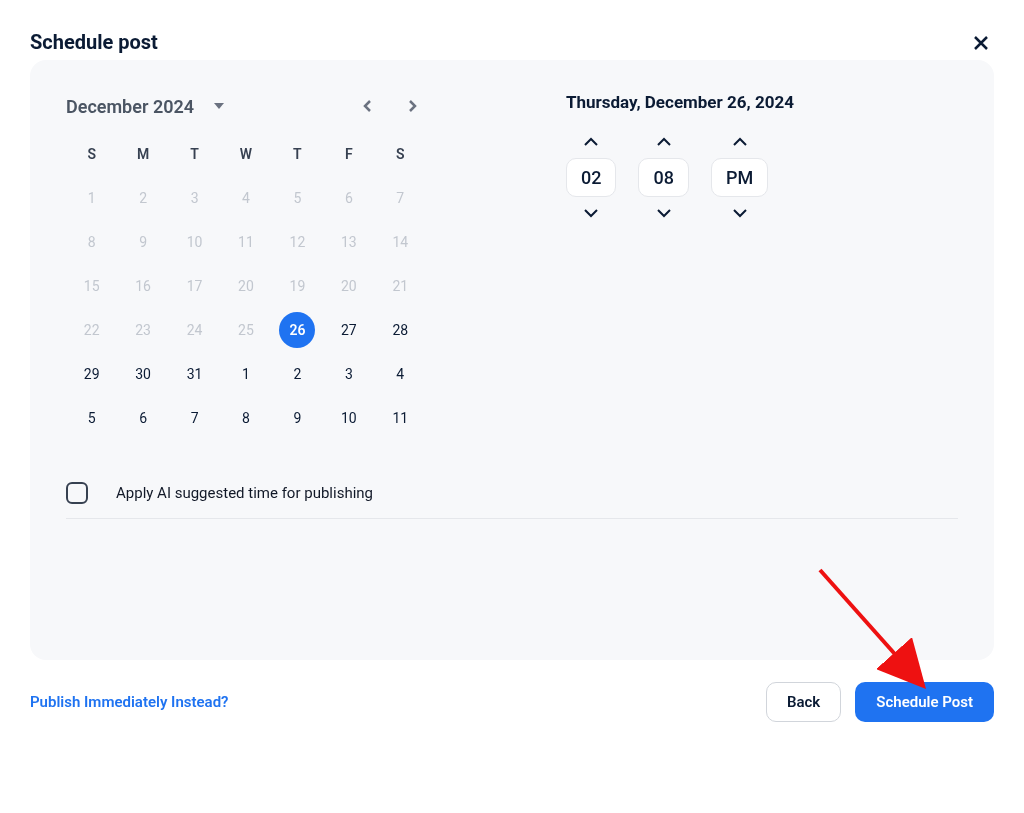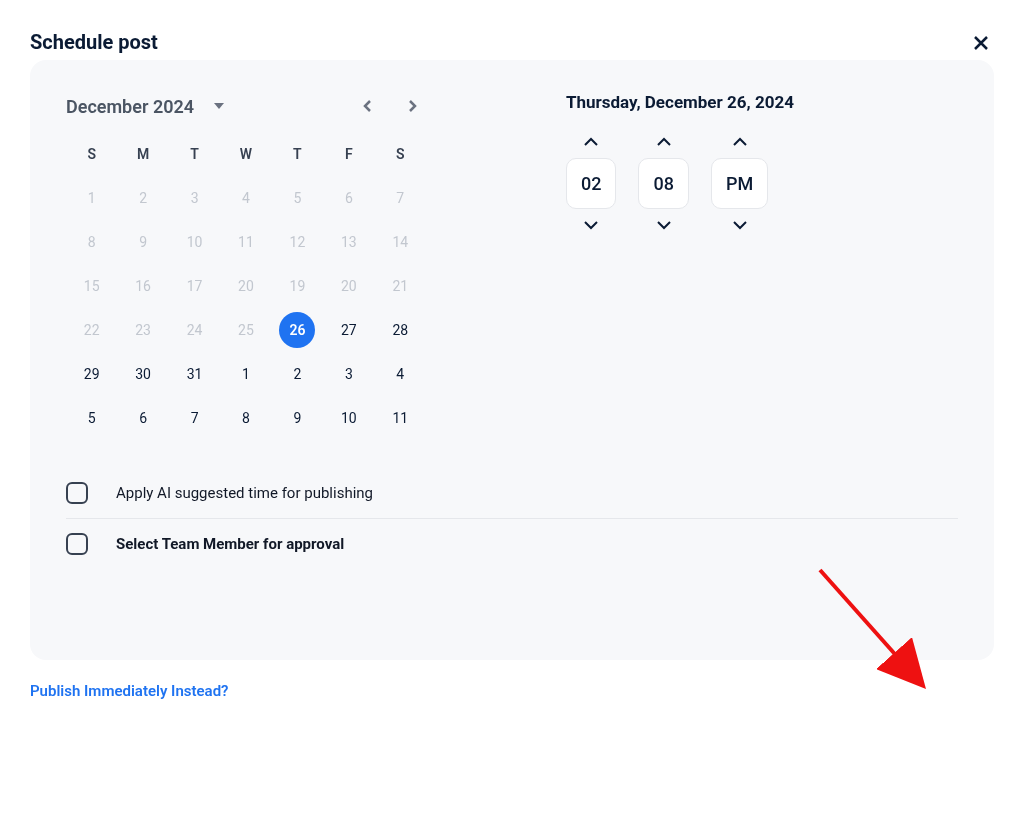--- a/index.html
+++ b/index.html
@@ -24,21 +24,21 @@
   .day.muted { color:#c2c7cf; }
   .day .bubble { width:36px; height:36px; display:flex; align-items:center; justify-content:center; border-radius:50%; }
   .day.selected .bubble { background:#1f73f1; color:#fff; font-weight:600; }
   .day.clickable { cursor:pointer; }
   .date-area { }
   .date-label { font-size: 17px; font-weight:700; color:#0b1b34; margin-bottom: 22px; }
   .time-row { display:flex; gap:22px; }
   .time-unit { display:flex; flex-direction:column; align-items:center; gap:8px; }
   .chev { width:24px; height:16px; display:flex; align-items:center; justify-content:center; cursor:pointer; }
   .chev svg { width:16px; height:10px; stroke:#0b1b34; stroke-width:2; fill:none; }
-  .time-box { background:#fff; border:1px solid #e5e7eb; border-radius:10px; padding: 14px 14px; font-size:18px; font-weight:500; color:#0b1b34; min-width:46px; text-align:center; }
+  .time-box { background:#fff; border:1px solid #e5e7eb; border-radius:10px; padding: 8px 14px; font-size:18px; font-weight:500; color:#0b1b34; min-width:46px; text-align:center; }
   .options { margin-top: 28px; }
   .opt-row { display:flex; align-items:center; gap:28px; padding: 14px 0; }
   .opt-row.border { border-bottom:1px solid #e5e7eb; }
   .chk { width:22px; height:22px; border:2px solid #374151; border-radius:6px; cursor:pointer; flex-shrink:0; }
   .opt-label { font-size:15px; color:#111827; }
   .opt-label.bold { font-weight:700; }
   .footer { display:flex; align-items:center; margin-top: 22px; gap: 20px; }
   .link { color:#1f73f1; font-weight:600; font-size:15px; cursor:pointer; }
   .footer-right { margin-left:auto; display:flex; gap:14px; }
   .btn { padding: 10px 20px; border-radius:10px; font-size:15px; font-weight:600; cursor:pointer; border:1px solid transparent; }
@@ -263,32 +263,32 @@
           </div>
         </div>
       </div>
     </div>
 
     <div class="options">
       <div class="opt-row border">
         <div class="chk"></div>
         <div class="opt-label">Apply AI suggested time for publishing</div>
       </div>
-      <div class="opt-row">
-        <div class="chk"></div>
-        <div class="opt-label bold">Select Team Member for approval</div>
-      </div>
     </div>
 
     <svg class="arrow-annot" style="left:770px; top:500px; width:140px; height:140px;" viewBox="0 0 140 140">
       <defs>
         <marker id="ah" markerWidth="12" markerHeight="12" refX="9" refY="6" orient="auto">
           <path d="M0,0 L12,6 L0,12 Z" fill="#e11"></path>
         </marker>
       </defs>
       <path d="M20 10 L118 120" stroke="#e11" stroke-width="4" fill="none" marker-end="url(#ah)"></path>
     </svg>
   </div>
 
   <div class="footer">
     <div class="link">Publish Immediately Instead?</div>
+    <div class="footer-right">
+      <div class="btn secondary">Back</div>
+      <div class="btn primary">Schedule Post</div>
+    </div>
   </div>
 </div>
 
 </body></html>

